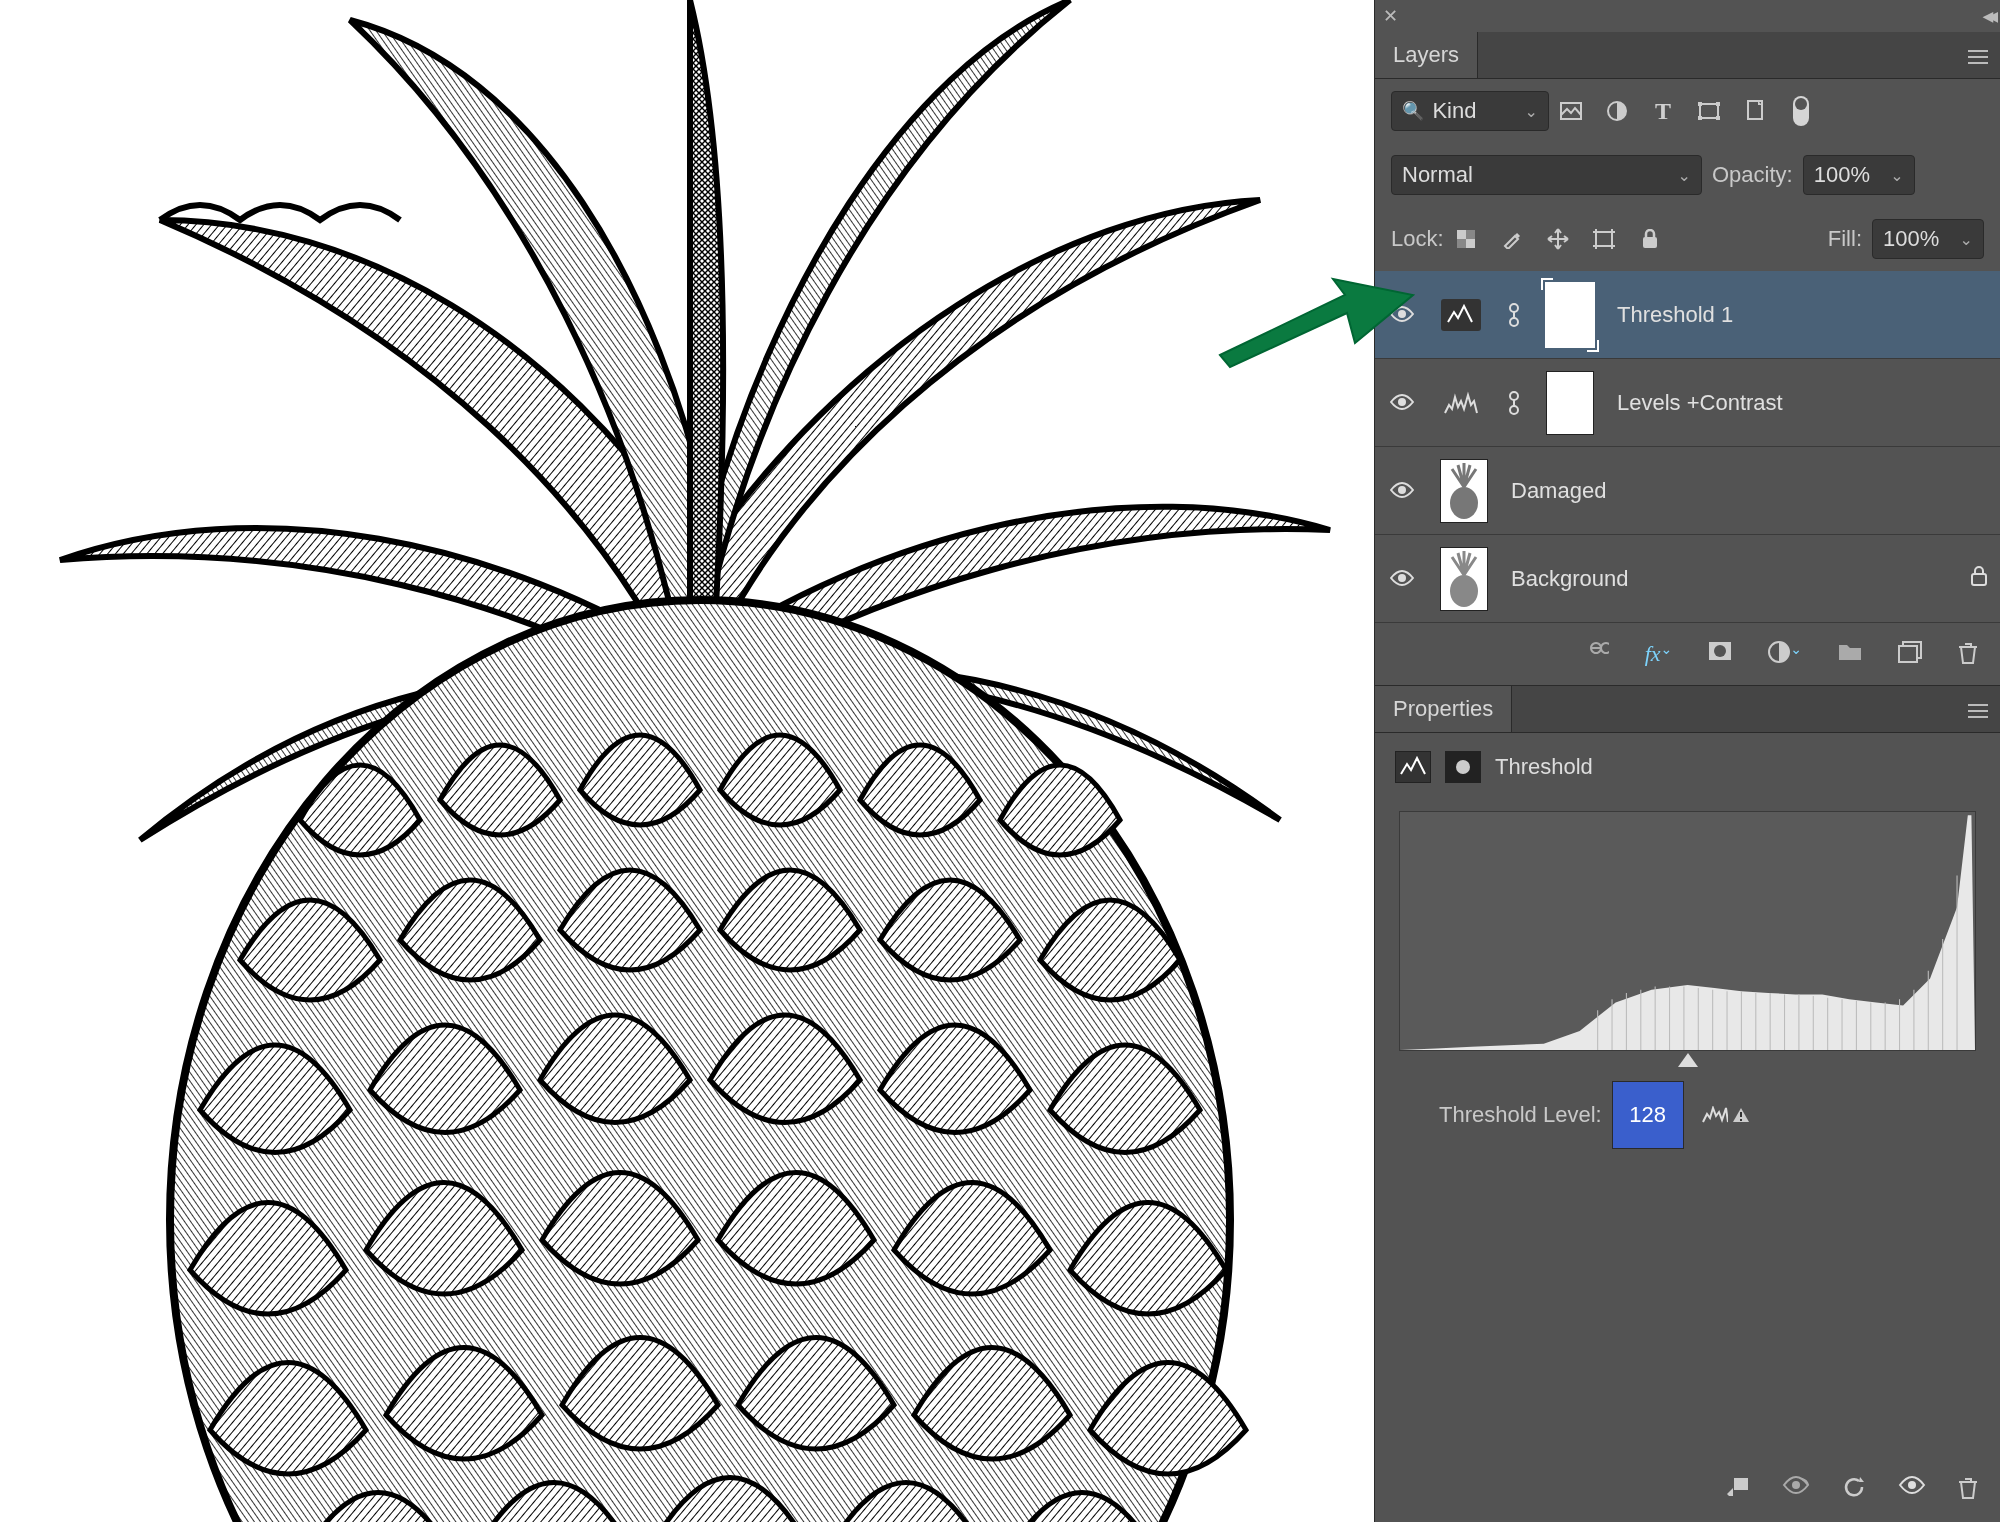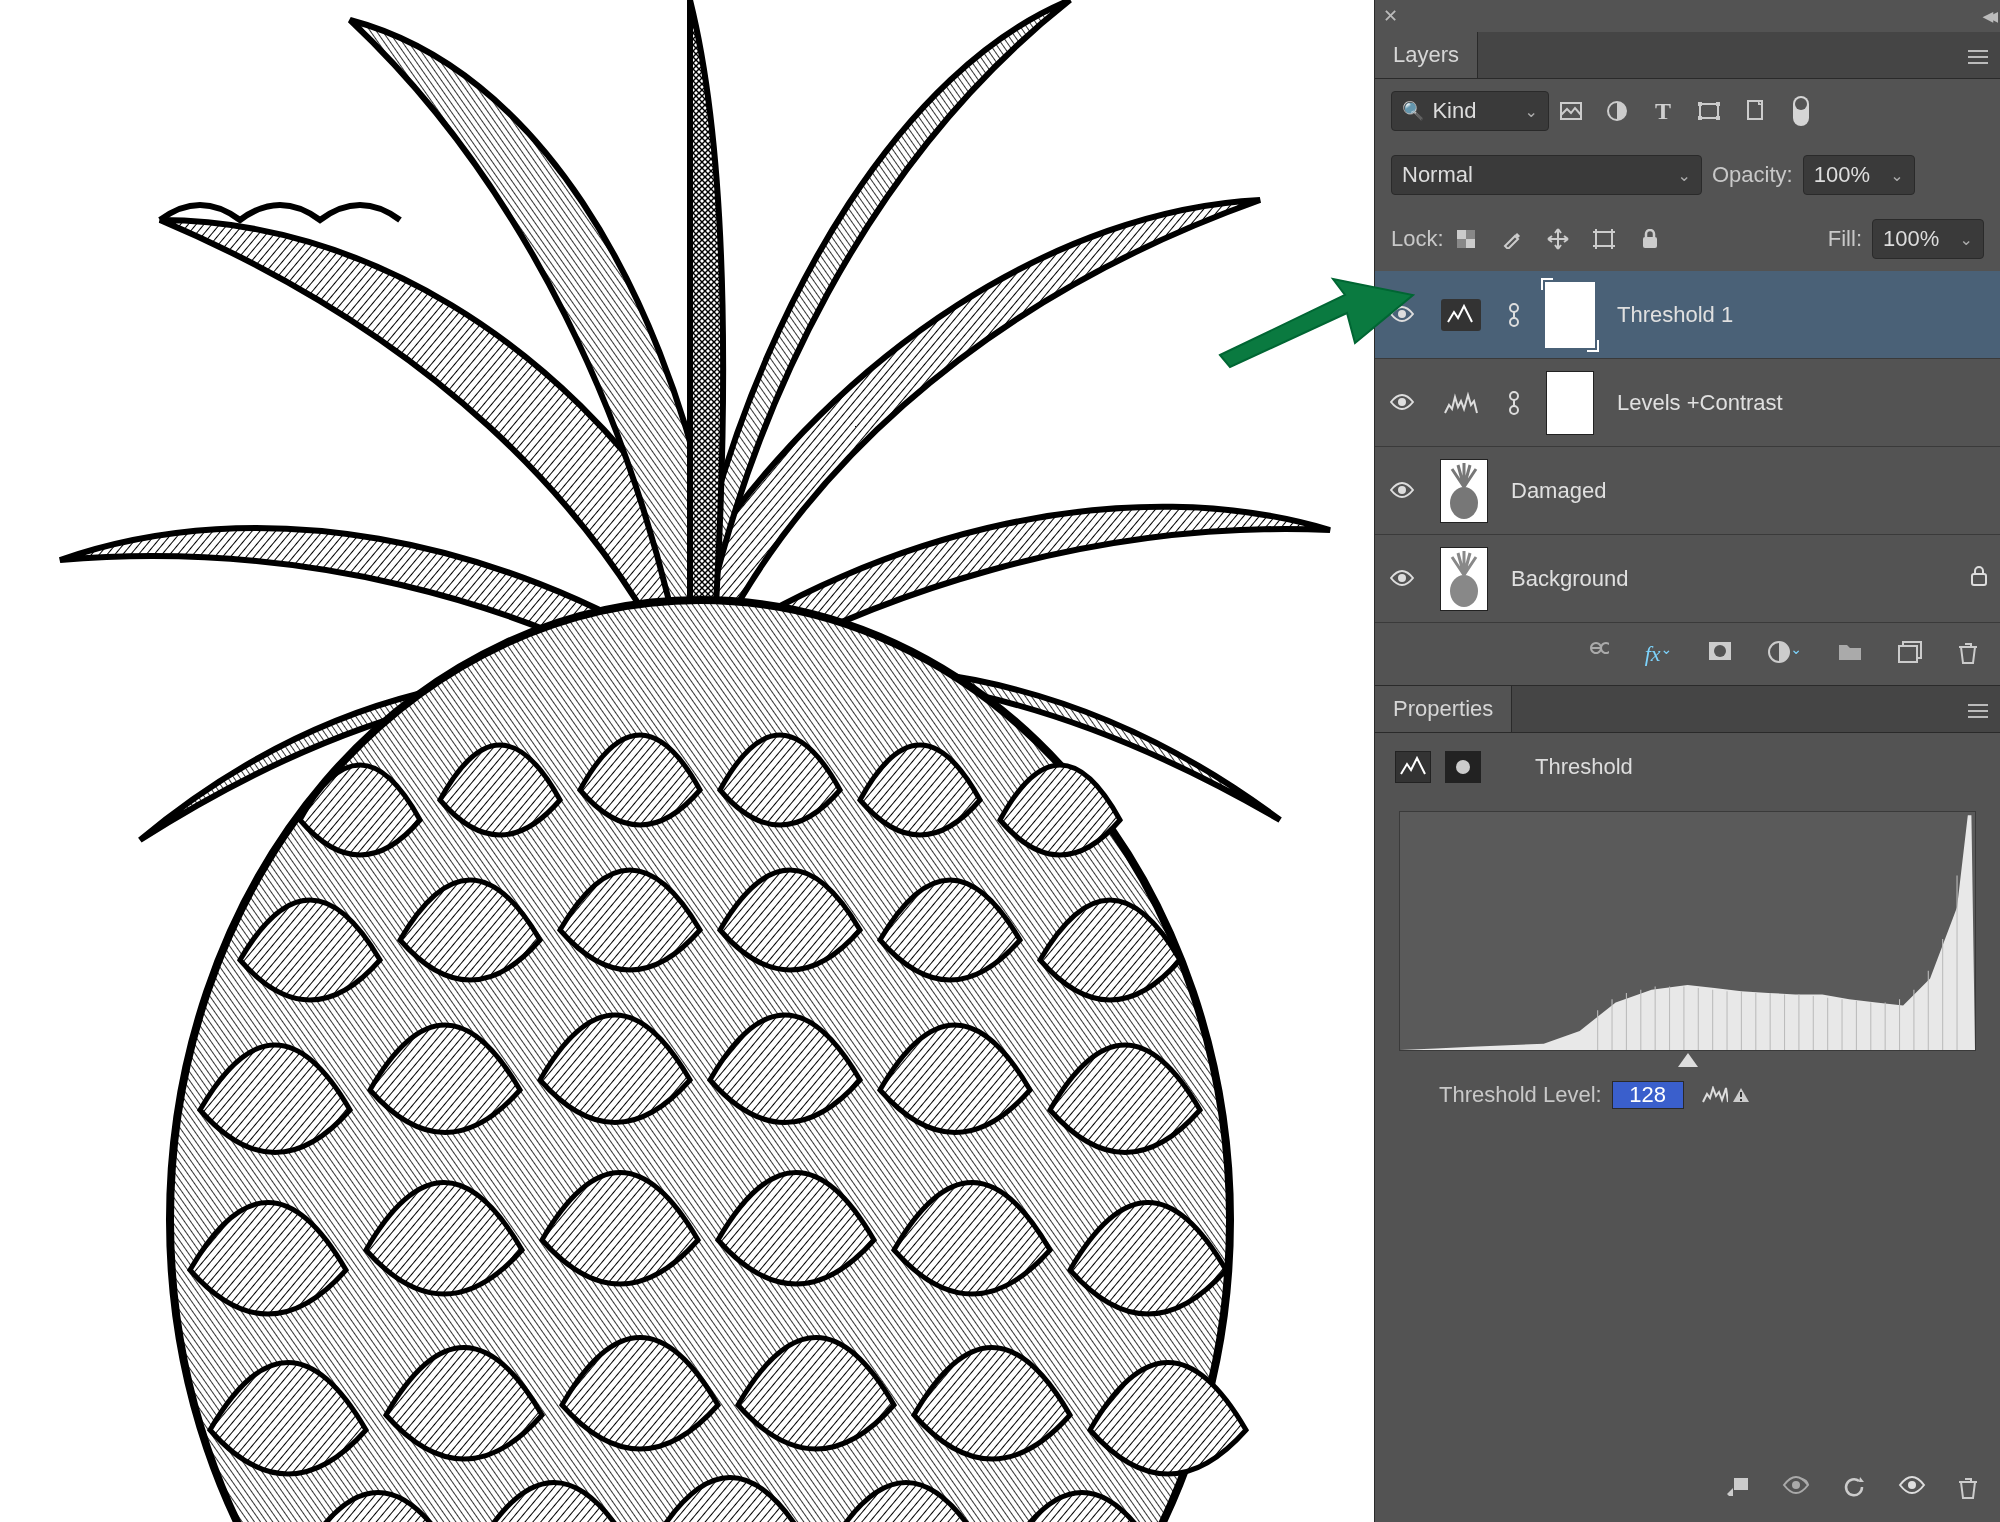--- a/index.html
+++ b/index.html
@@ -64,29 +64,29 @@
 
   
   .layer-toolbar { display: flex; justify-content: flex-end; gap: 36px; padding: 18px 22px; border-bottom: 1px solid #2a2a2a; }
   .tb-icon { color:#7dd3fc; cursor:pointer; display:flex; align-items:flex-start; justify-content:center; }
 
   
   .prop-header { display:flex; align-items:center; gap:14px; padding: 18px 20px; }
   .prop-icon-box { width: 36px; height: 32px; background:#333; border:1px solid #222; display:flex; align-items:center; justify-content:center; }
   .prop-mask-box { width: 36px; height: 32px; background:#222; display:flex; align-items:center; justify-content:center; }
   .prop-mask-box .inner { width: 14px; height: 14px; border-radius: 50%; background:#ccc; }
-  .prop-name { font-weight: 500; color:#ddd;margin-left:40px; }
+  .prop-name { font-weight: 500; color:#ddd; }
 
   .histo-area { margin: 10px 24px 0 24px; background:#5a5a5a; height: 240px; position: relative; border:1px solid #3a3a3a; }
   .histo-area svg { position:absolute; bottom:0; left:0; width:100%; height:100%; }
   .slider-track { height: 12px; margin: 4px 24px 14px 24px; position: relative; }
   .slider-handle { position:absolute; left:50%; top:-2px; transform:translateX(-50%); width:0; height:0; border-left:10px solid transparent; border-right:10px solid transparent; border-bottom:14px solid #ddd; cursor:pointer; }
 
   .thresh-row { display:flex; align-items:center; gap: 10px; padding: 0 24px; margin-left: 40px; }
-  .thresh-input { width: 72px; background:#3a3a3a; color:#fff; border:1px solid #2a2a2a; padding:0 6px; text-align:center; }
+  .thresh-input { width: 72px; background:#3a3a3a; color:#fff; border:1px solid #2a2a2a; padding:20px 6px; text-align:center; }
   .thresh-input.sel { background:#3a5fcc; }
   .clip-warn { display:flex; align-items:center; gap:4px; color:#ccc; margin-left:8px; }
 
   
   .prop-toolbar { margin-top:auto; display:flex; justify-content:flex-end; gap:32px; padding: 14px 22px 22px; }
   
   
   .search-sm { font-size:18px; }
   .spacer { flex:1; }
 </style>

